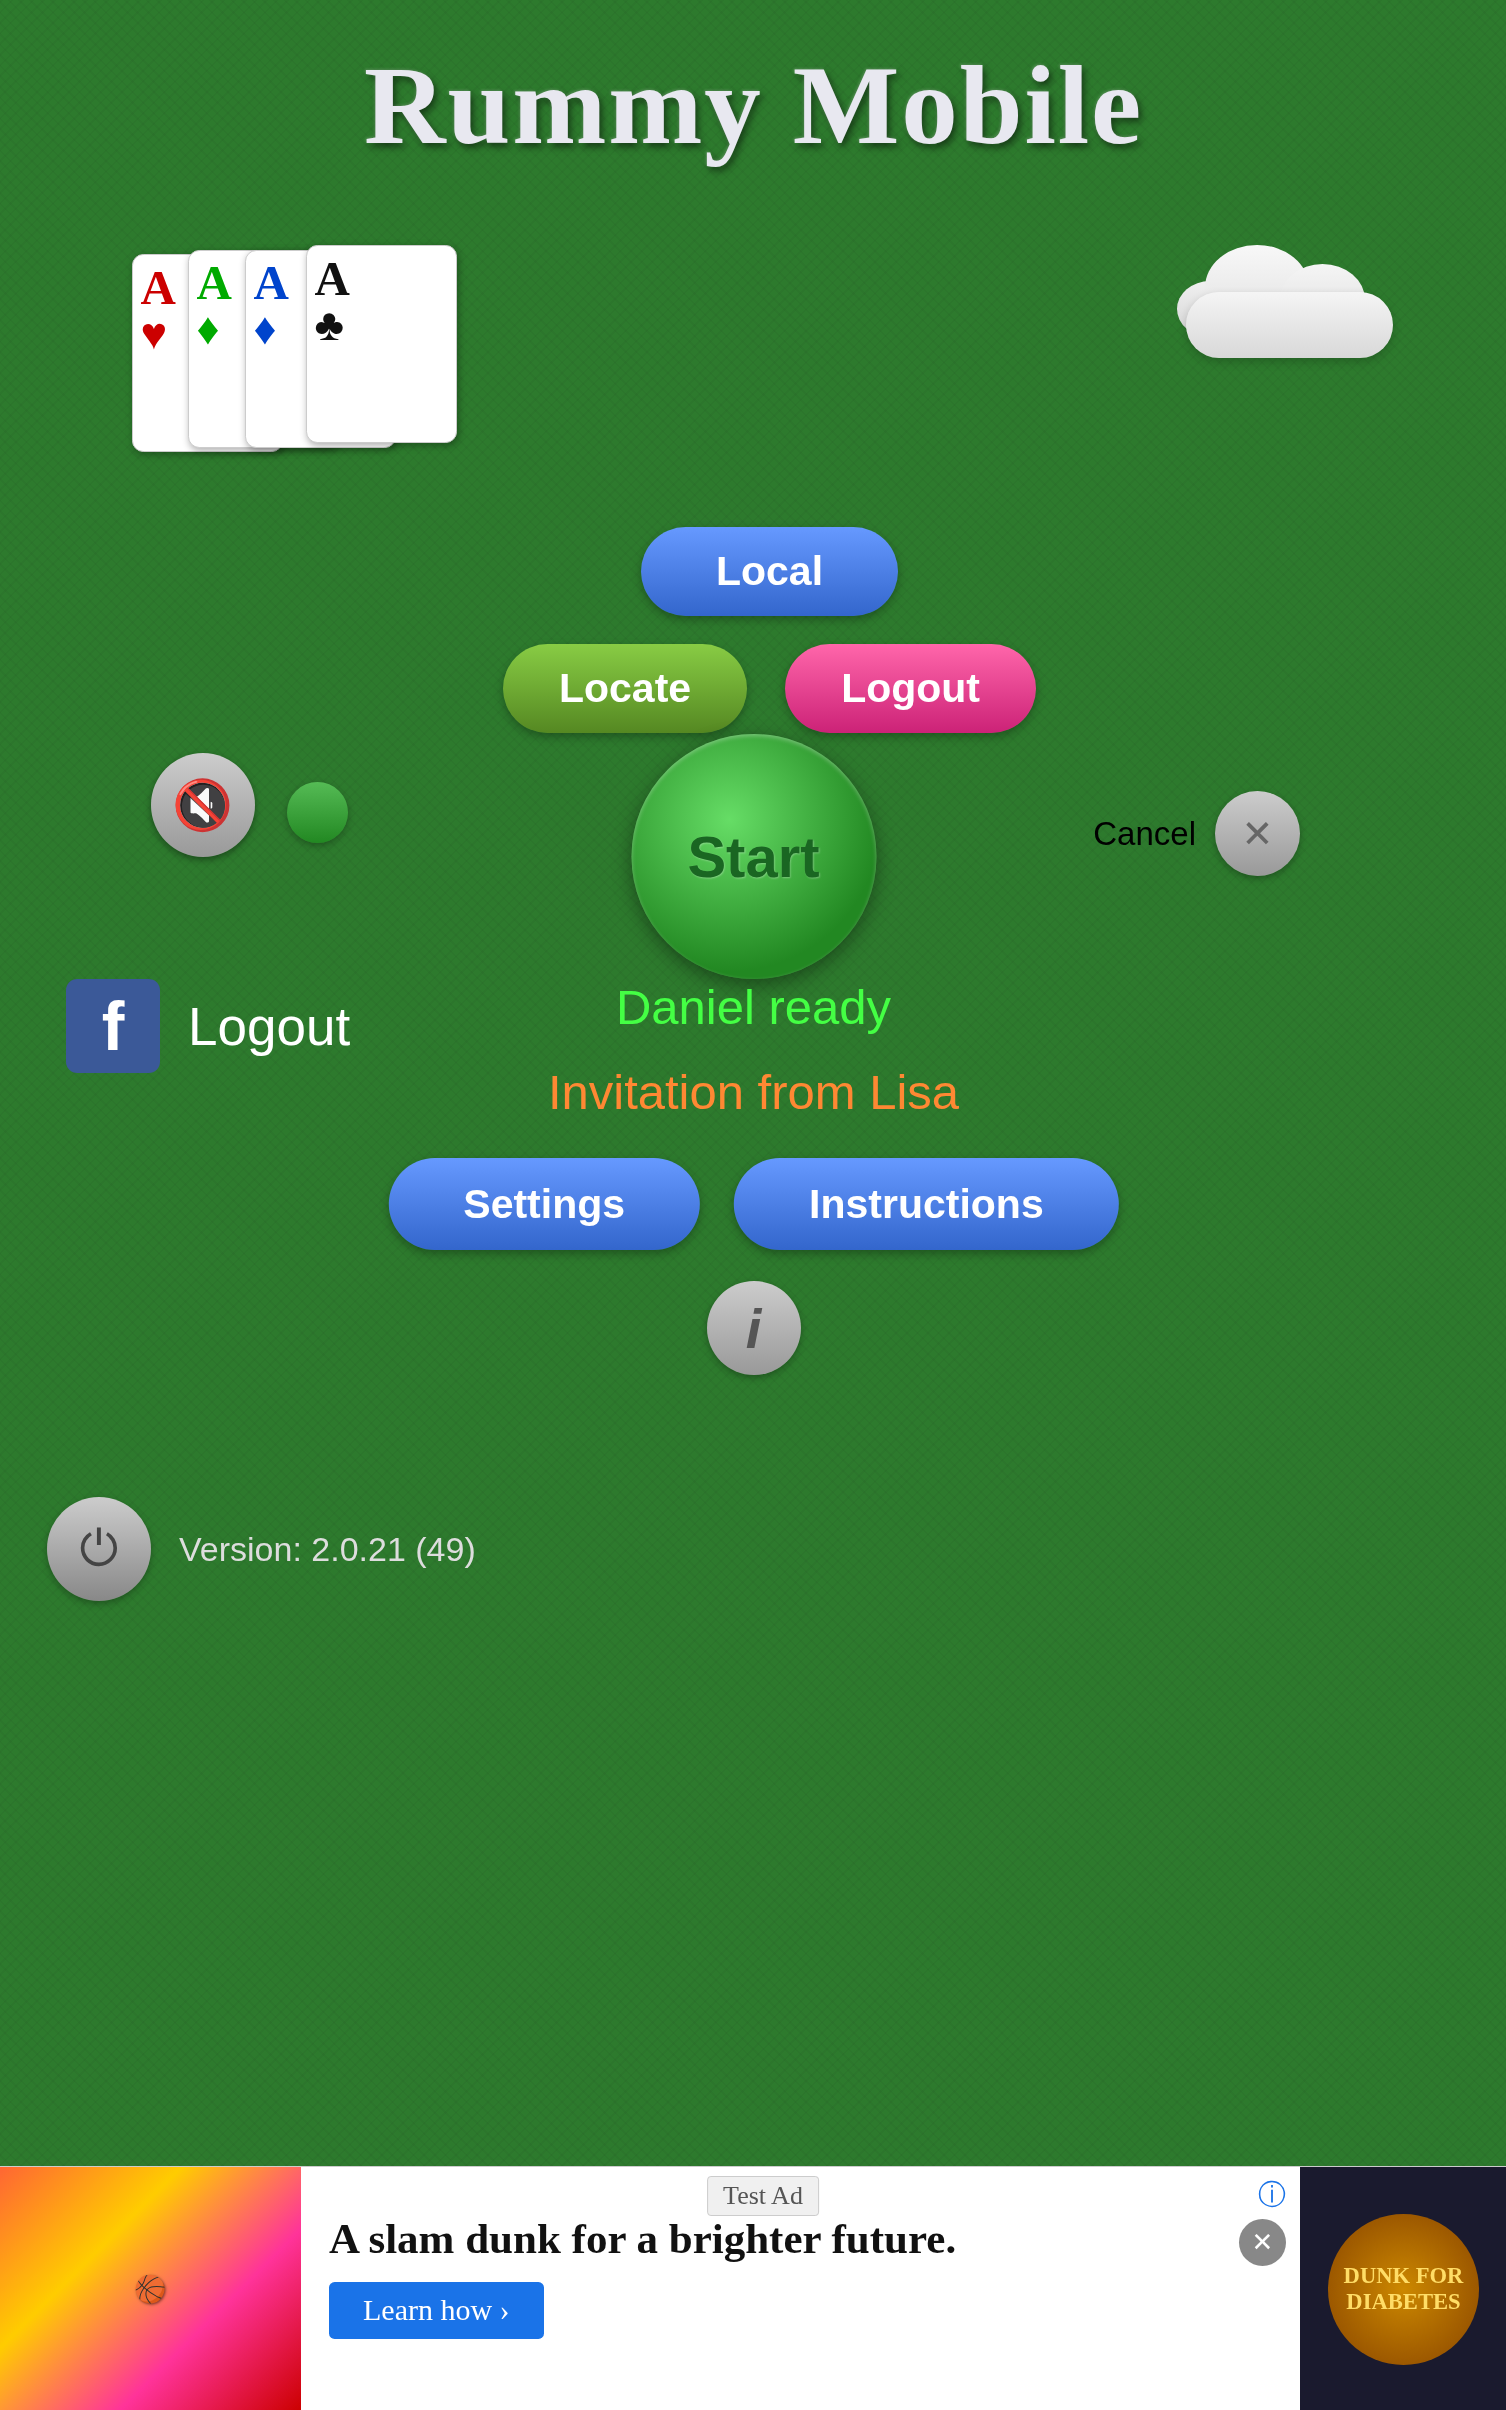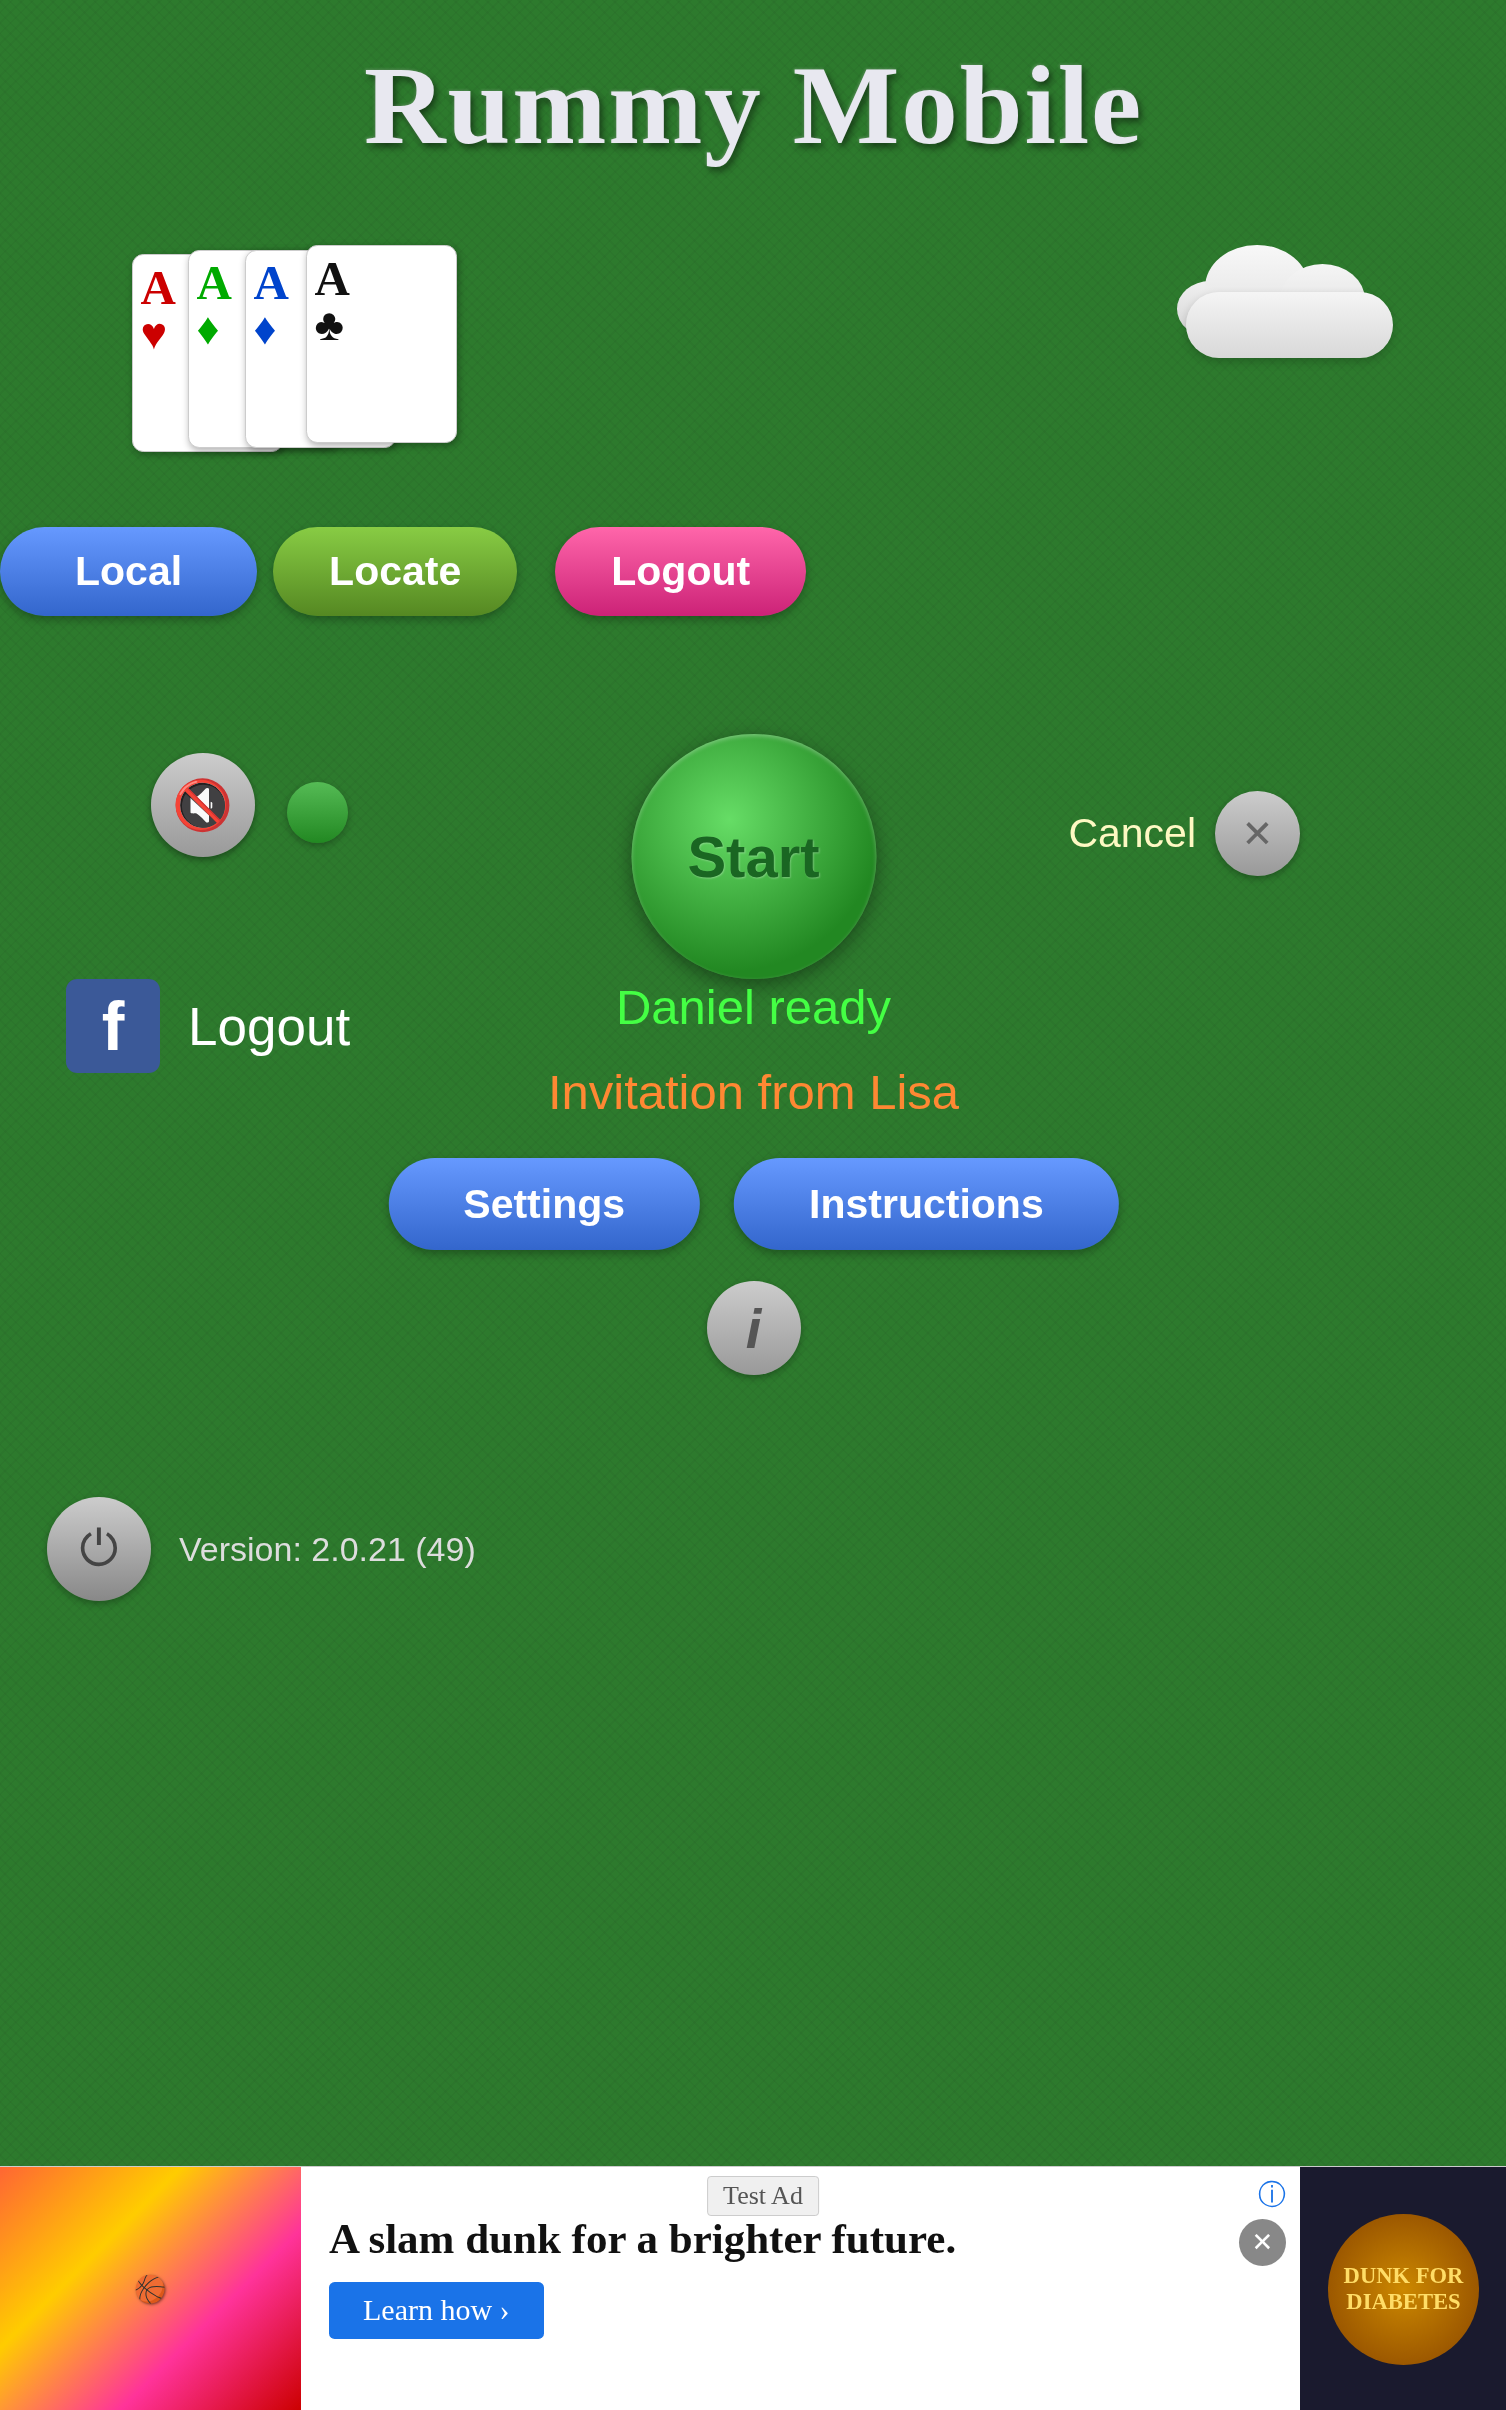--- a/index.html
+++ b/index.html
@@ -137,23 +137,24 @@
       left: 19px;
     }
 
     
     #buttons-area {
       position: absolute;
       top: 527px;
       left: 0;
       right: 0;
       display: flex;
-      flex-direction: row;
-      align-items: center;
-      gap: 16px;
+      flex-direction: column;
+      align-items: center;
+      gap: 28px;
+      padding-left: 32px;
     }
 
     .btn-row {
       display: flex;
       gap: 38px;
       align-items: center;
     }
 
     .btn-local {
       background: linear-gradient(to bottom, #6699ff, #3366cc);
@@ -272,22 +273,22 @@
       position: absolute;
       right: 207px;
       top: 791px;
       display: flex;
       align-items: center;
       gap: 19px;
       cursor: pointer;
     }
 
     #cancel-label {
-      color: #fef9c3;
-      font-size: 41px;
+      color: #000000;
+      font-size: 33px;
       font-family: 'Arial', sans-serif;
     }
 
     #cancel-circle {
       width: 85px;
       height: 85px;
       border-radius: 50%;
       background: linear-gradient(to bottom, #cccccc, #999999);
       box-shadow: 0 2.8px 7.5px rgba(0,0,0,0.3);
       display: flex;

